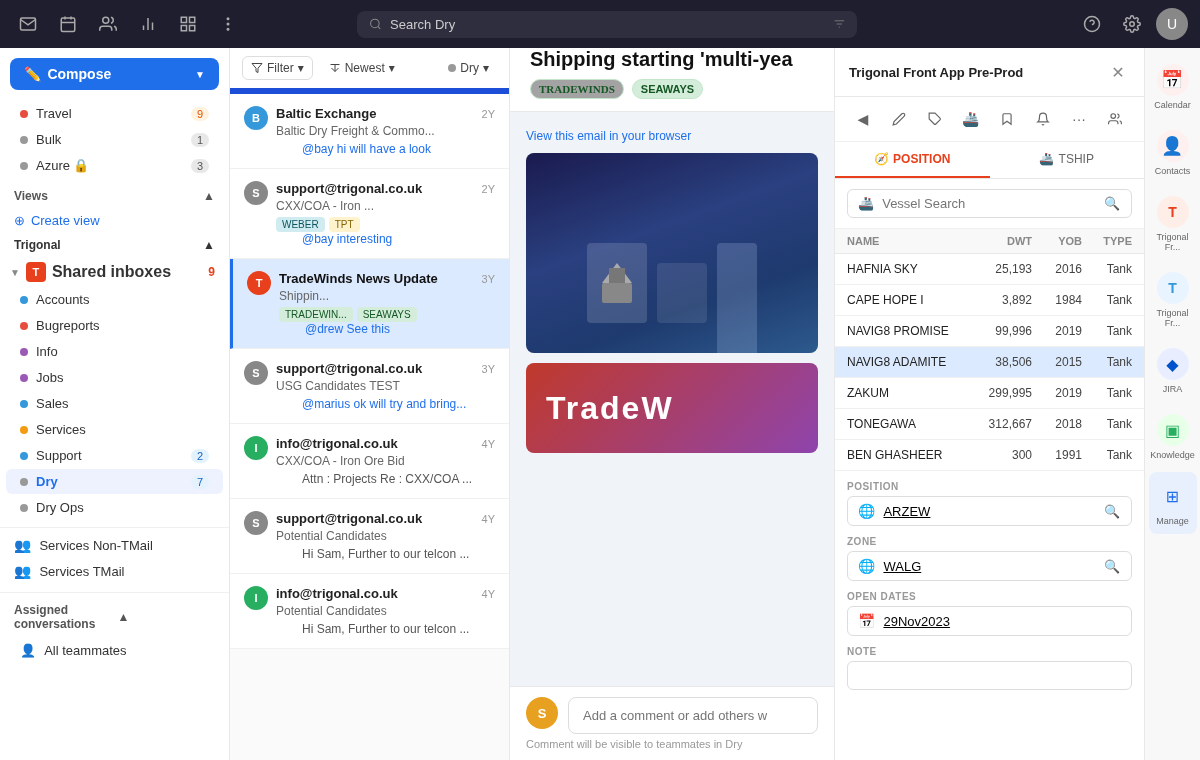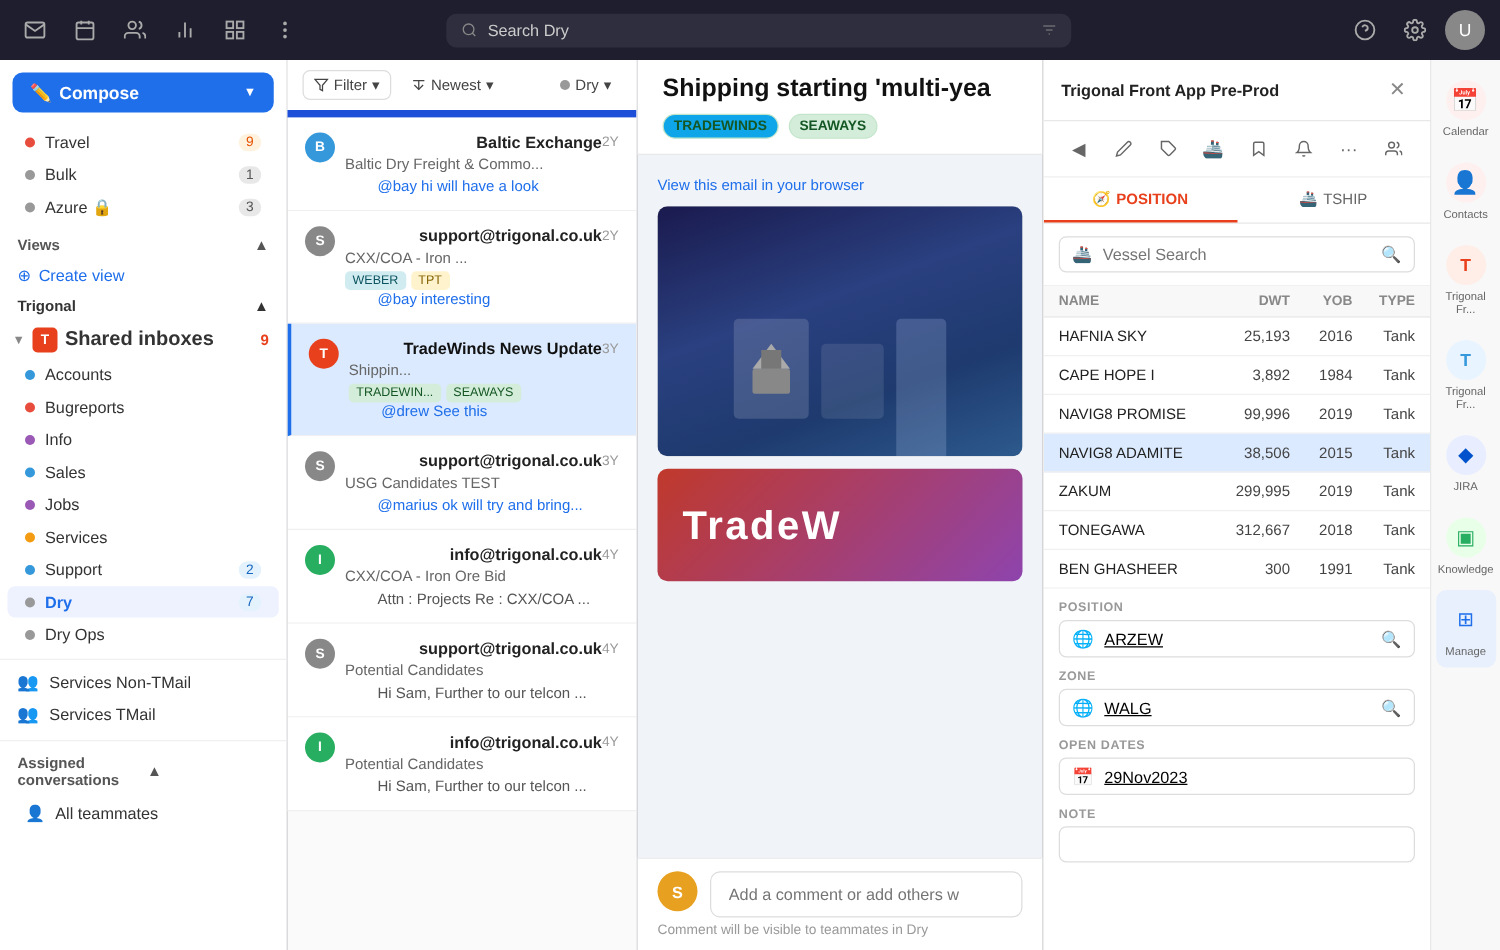--- a/index.html
+++ b/index.html
@@ -59,42 +59,42 @@
     .conv-tab { padding: 14px 10px 10px; font-size: 13px; color: #666; cursor: pointer; border-bottom: 2px solid transparent; }
     .conv-tab.active { color: #1f6feb; border-bottom: 2px solid #1f6feb; font-weight: 600; }
     .conv-toolbar { display: flex; align-items: center; padding: 8px 12px; gap: 8px; background: white; border-bottom: 6px solid #1d4ed8; }
     .filter-btn { display: flex; align-items: center; gap: 4px; padding: 4px 8px; border: 1px solid #ddd; border-radius: 6px; cursor: pointer; font-size: 12px; color: #444; background: white; }
     .sort-btn { display: flex; align-items: center; gap: 4px; padding: 4px 8px; border-radius: 6px; cursor: pointer; font-size: 12px; color: #444; }
     .dry-filter { display: flex; align-items: center; gap: 4px; padding: 4px 8px; border-radius: 6px; cursor: pointer; font-size: 12px; color: #444; margin-left: auto; }
     .dry-dot { width: 8px; height: 8px; border-radius: 50%; background: #999; }
 
     .conv-item { padding: 12px 14px; cursor: pointer; border-bottom: 1px solid #f0f0f0; background: white; }
     .conv-item.active { background: #dbeafe; border-left: 3px solid #1f6feb; }
-    .conv-item-header { display: flex; align-items: center; justify-content: flex-end; margin-bottom: 3px; }
+    .conv-item-header { display: flex; align-items: center; justify-content: space-between; margin-bottom: 3px; }
     .conv-sender { font-size: 13px; font-weight: 600; color: #222; }
     .conv-time { font-size: 11px; color: #999; }
     .conv-preview { font-size: 12px; color: #666; white-space: nowrap; overflow: hidden; text-overflow: ellipsis; margin-bottom: 4px; }
     .conv-tags { display: flex; align-items: center; gap: 4px; flex-wrap: wrap; margin-top: 4px; }
     .tag { font-size: 10px; padding: 2px 6px; border-radius: 4px; font-weight: 500; }
     .tag-green { background: #d4edda; color: #155724; }
     .tag-blue { background: #d1ecf1; color: #0c5460; }
     .tag-orange { background: #fff3cd; color: #856404; }
     .conv-mention { font-size: 12px; color: #1f6feb; font-weight: 400; margin-left: 26px; }
     .conv-avatar { width: 24px; height: 24px; border-radius: 50%; background: #e74c3c; color: white; display: flex; align-items: center; justify-content: center; font-size: 11px; font-weight: 700; }
     .conv-row { display: flex; align-items: flex-start; gap: 8px; }
     .conv-content { flex: 1; min-width: 0; }
     .conv-scrollable { overflow-y: auto; flex: 1; }
 
     
     .email-view { flex: 1; background: #f0f4f8; display: flex; flex-direction: column; min-width: 0; overflow: hidden; }
-    .email-header-area { background: white; border-bottom: 1px solid #e8e8e8; padding: 12px 20px 12px; }
+    .email-header-area { background: white; border-bottom: 1px solid #e8e8e8; padding: 0 20px 12px; }
     .email-subject { font-size: 20px; font-weight: 700; color: #111; margin-bottom: 8px; }
     .email-tags-row { display: flex; gap: 8px; align-items: center; }
     .email-tag { font-size: 11px; padding: 3px 8px; border-radius: 12px; font-weight: 600; }
-    .tag-tradewinds { background: #0ea5e9; color: #155724; border: 1px solid #c3e6cb; }
+    .tag-tradewinds { background: #a3a3a3; color: #155724; border: 1px solid #c3e6cb; font-family: Liberation Serif, serif; }
     .tag-seaways { background: #d4edda; color: #155724; border: 1px solid #c3e6cb; }
     .email-body { flex: 1; overflow-y: auto; padding: 16px; }
     .email-link { font-size: 12px; color: #1f6feb; text-decoration: none; }
     .email-image { width: 100%; border-radius: 4px; background: #ddd; height: 180px; display: flex; align-items: center; justify-content: center; overflow: hidden; }
     .email-comment-box { padding: 10px 16px; background: white; border-top: 1px solid #e8e8e8; }
     .email-comment-input { width: 100%; border: 1px solid #ddd; border-radius: 8px; padding: 10px 14px; font-size: 13px; color: #333; outline: none; }
     .email-comment-note { font-size: 11px; color: #999; margin-top: 4px; }
     .commenter-avatar { width: 32px; height: 32px; border-radius: 50%; background: #e8a020; color: white; display: flex; align-items: center; justify-content: center; font-size: 13px; font-weight: 700; flex-shrink: 0; }
     .email-comment-row { display: flex; gap: 10px; align-items: flex-start; }
 
@@ -277,26 +277,26 @@
       </div>
       <div class="sidebar-item">
         <div class="dot" style="background:#e74c3c;"></div>
         <span class="label">Bugreports</span>
       </div>
       <div class="sidebar-item">
         <div class="dot" style="background:#9b59b6;"></div>
         <span class="label">Info</span>
       </div>
       <div class="sidebar-item">
+        <div class="dot" style="background:#9b59b6;"></div>
+        <span class="label">Jobs</span>
+      </div>
+      <div class="sidebar-item">
         <div class="dot" style="background:#3498db;"></div>
         <span class="label">Sales</span>
-      </div>
-      <div class="sidebar-item">
-        <div class="dot" style="background:#9b59b6;"></div>
-        <span class="label">Jobs</span>
       </div>
       <div class="sidebar-item">
         <div class="dot" style="background:#f39c12;"></div>
         <span class="label">Services</span>
       </div>
       <div class="sidebar-item">
         <div class="dot" style="background:#3498db;"></div>
         <span class="label">Support</span>
         <span class="count blue">2</span>
       </div>

